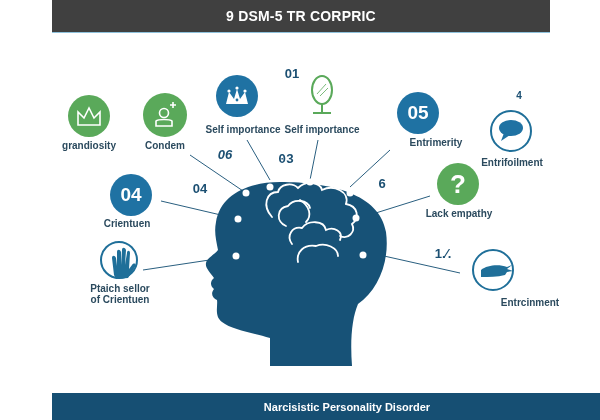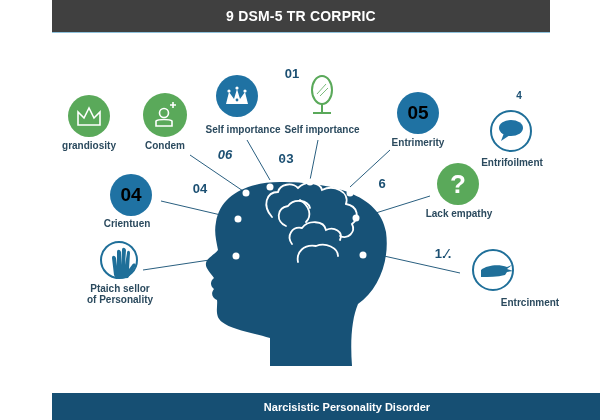--- a/index.html
+++ b/index.html
@@ -30,21 +30,21 @@
       transform: translate(-50%, -50%);
     }
     .num.small { font-size: 10px; }
     .badge {
       position: absolute; border-radius: 50%; display: flex; align-items: center;
       justify-content: center; transform: translate(-50%, -50%);
     }
     .badge.green { background: #5aa95a; }
     .badge.blue { background: #1f72a3; }
     .badge.ring { background: #fff; border: 2.5px solid #1f6f99; box-sizing: border-box; }
-    .badge .txt { color: #000000; font-weight: bold; font-size: 19px; }
+    .badge .txt { color: #ffffff; font-weight: bold; font-size: 19px; }
     .badge .q { color: #fff; font-weight: bold; font-size: 26px; }
   </style>
 </head>
 <body>
 
 <div class="banner-top">
   <span>9 DSM-5 TR CORPRIC</span>
 </div>
 
 <svg class="scene" width="600" height="420" viewBox="0 0 600 420">
@@ -164,27 +164,27 @@
   </g>
   <g fill="#1f6f99">
     <path d="M481,270 C487,265 499,264 507,267 L512,265 L507,269 L513,271 L507,272 L505,275 C497,277 489,277 481,277 Z"></path>
   </g>
 </svg>
 
 <div class="lbl" style="left:89px;top:140px;">grandiosity</div>
 <div class="lbl" style="left:165px;top:140px;">Condem</div>
 <div class="lbl" style="left:243px;top:124px;">Self importance</div>
 <div class="lbl" style="left:322px;top:124px;">Self importance</div>
-<div class="lbl" style="left:418px;top:137px;">Entrimerity</div>
+<div class="lbl" style="left:436px;top:137px;">Entrimerity</div>
 <div class="lbl" style="left:512px;top:157px;">Entrifoilment</div>
 <div class="lbl" style="left:127px;top:218px;">Crientuen</div>
 <div class="lbl" style="left:459px;top:208px;">Lack empathy</div>
 <div class="lbl" style="left:120px;top:283px;">
   <div>Ptaich sellor</div>
-  <div>of Personality</div>
+  <div>of Crientuen</div>
 </div>
 <div class="lbl" style="left:494px;top:297px;margin-left:36px;">Entrcinment</div>
 
 <div class="num" style="left:292px;top:73px;">01</div>
 <div class="num small" style="left:519px;top:95px;">4</div>
 <div class="num" style="left:443px;top:253px;font-size:13px;">1.⁄.</div>
 <div class="num" style="left:225px;top:154px;font-style:italic;">06</div>
 <div class="num" style="left:286px;top:159px;font-family:Liberation Mono, monospace;">03</div>
 <div class="num" style="left:200px;top:188px;">04</div>
 <div class="num" style="left:382px;top:183px;">6</div>

